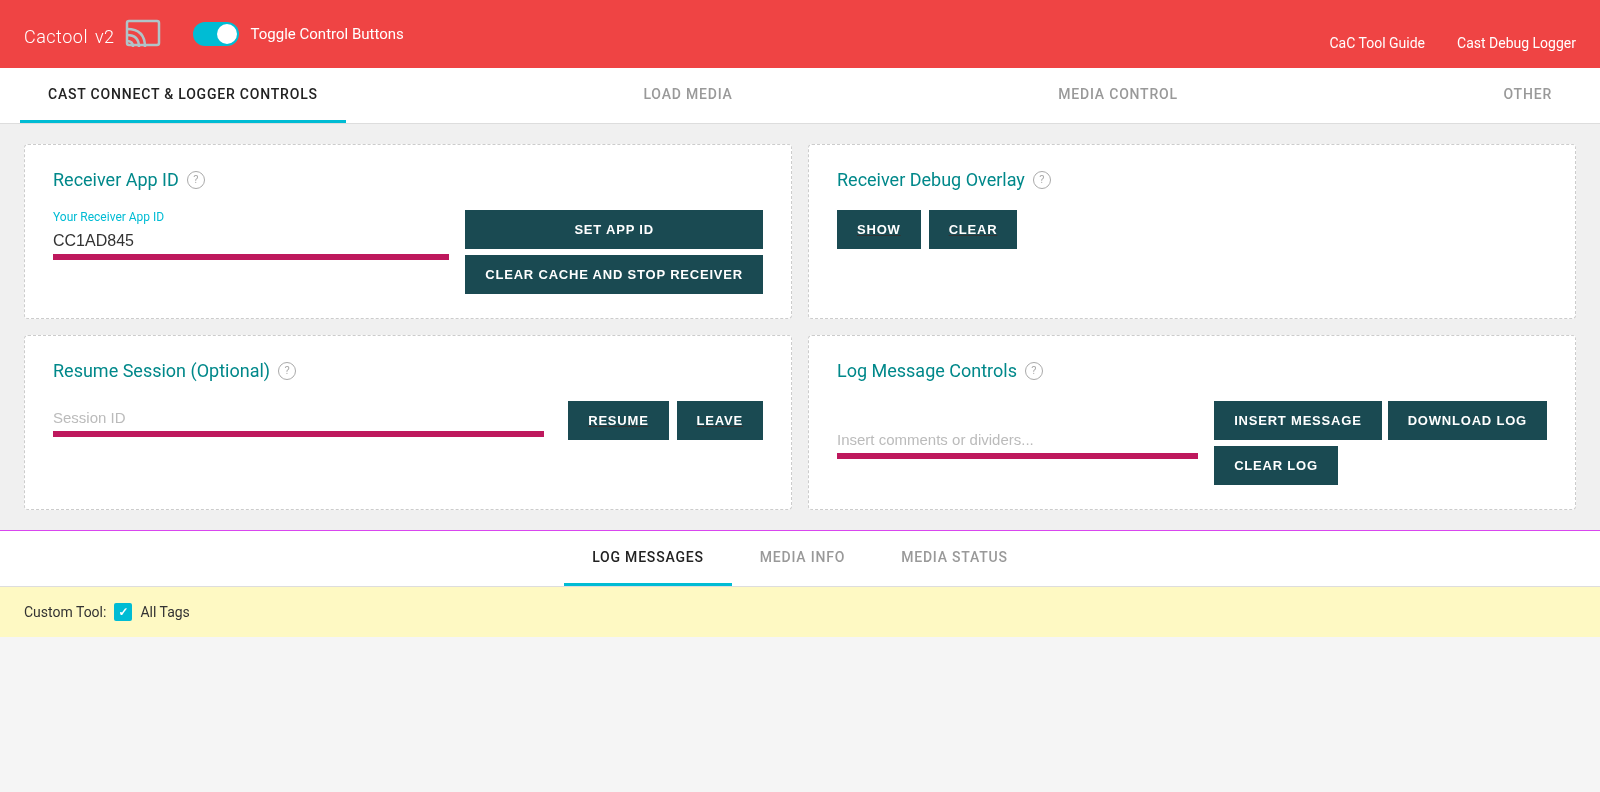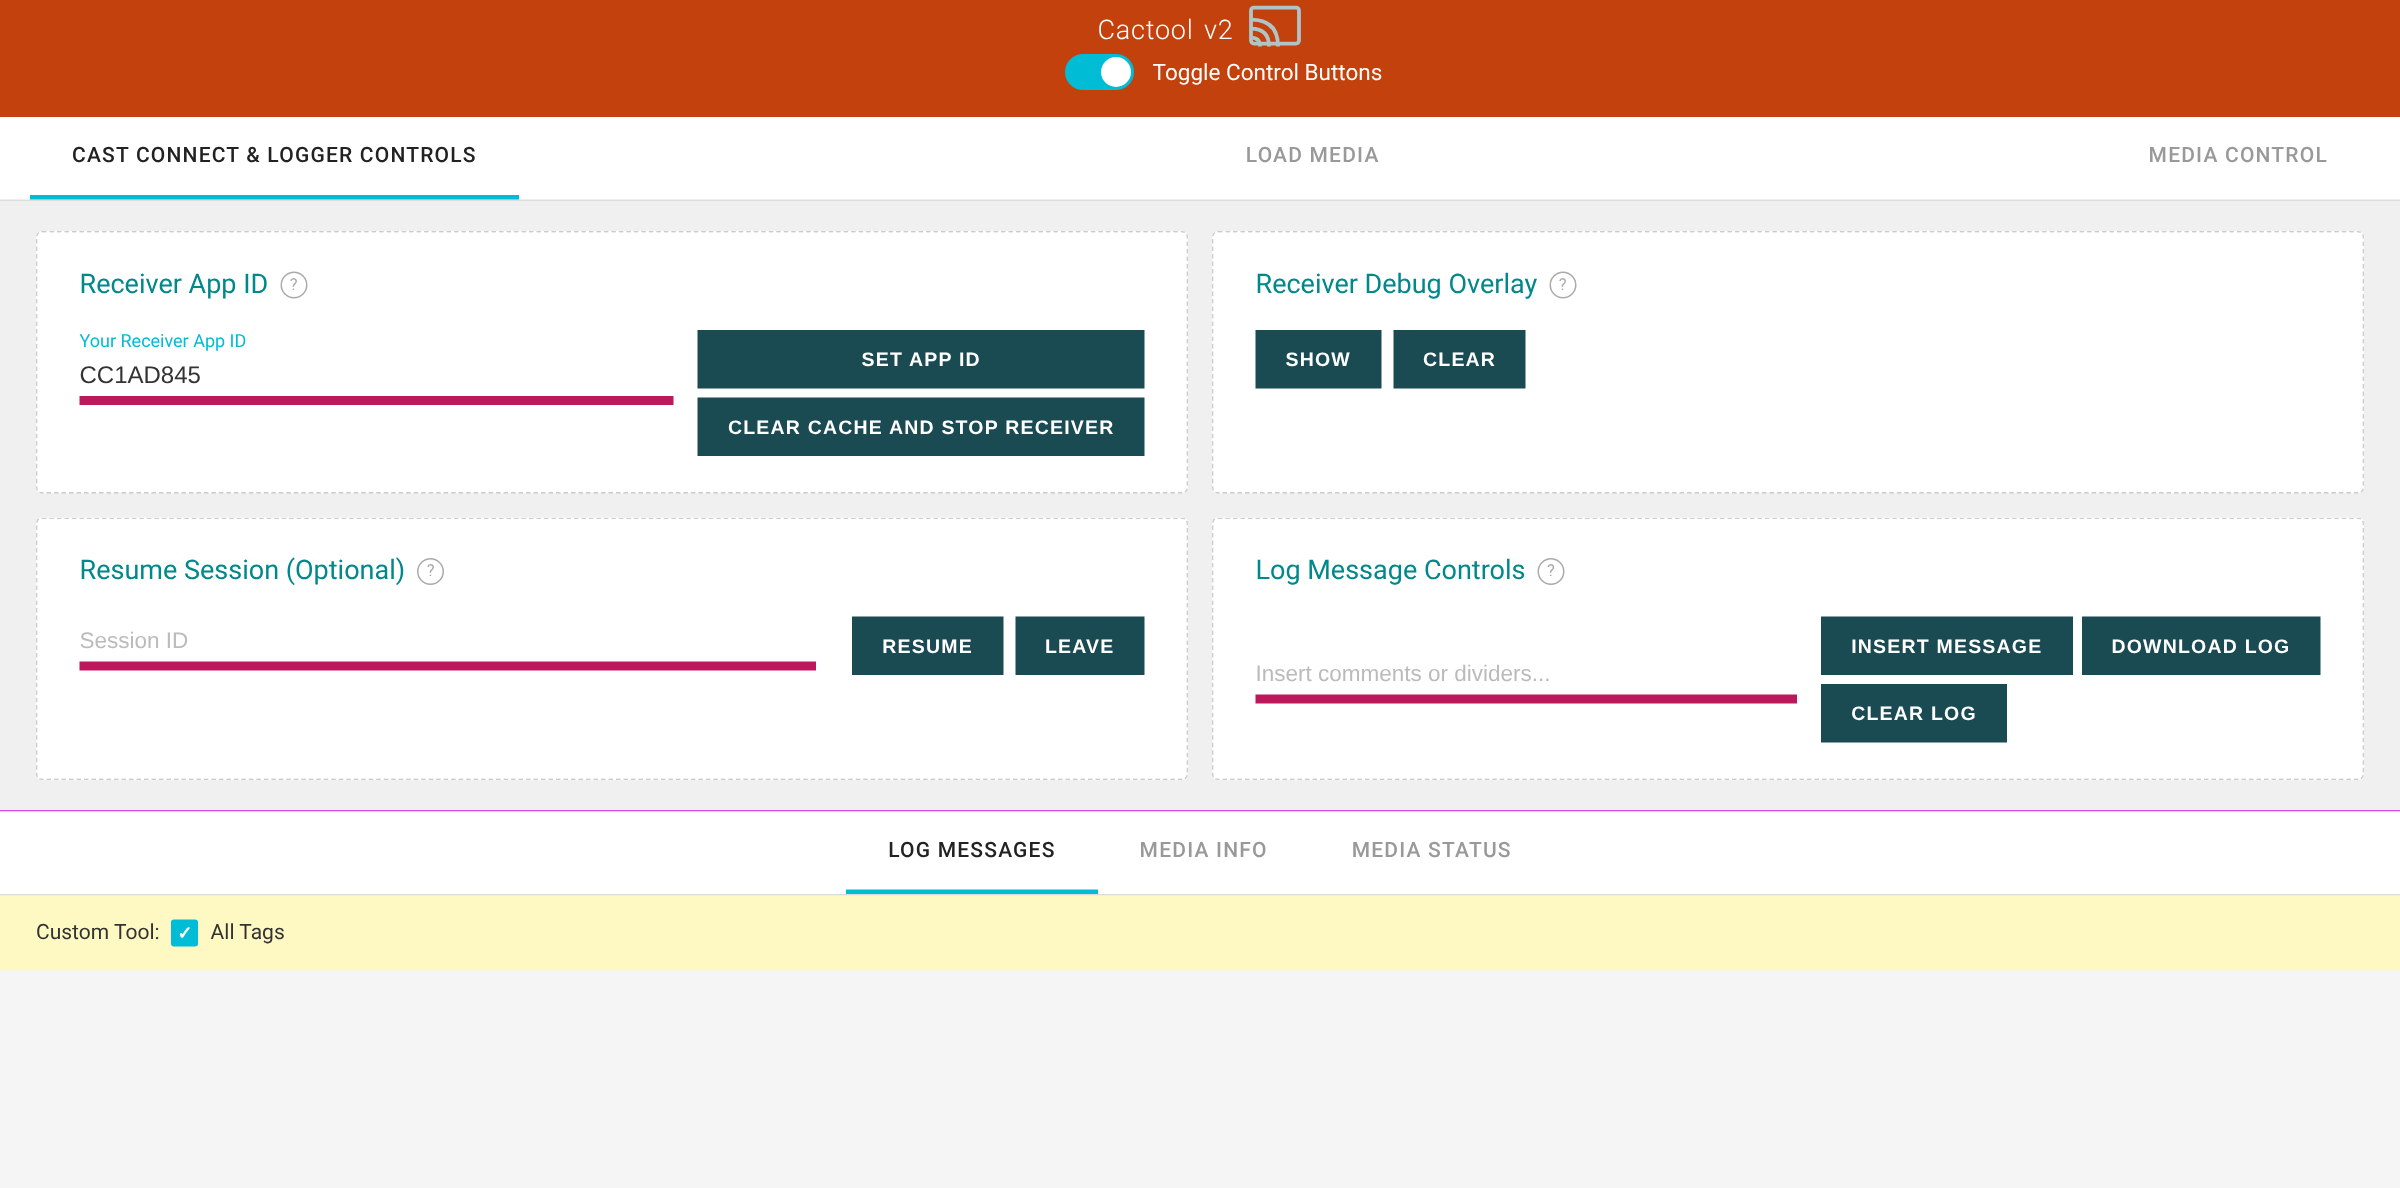--- a/index.html
+++ b/index.html
@@ -1,26 +1,25 @@
 <!DOCTYPE html>
 <html><head>
   <meta charset="utf-8">
   <style>
     * { box-sizing: border-box; margin: 0; padding: 0; }
     body { font-family: 'Roboto', Arial, sans-serif; background: #f5f5f5; color: #333; }
 
     
     .header {
-      background: #c2410c;
+      background: #ef4444;
       display: flex;
       align-items: center;
       padding: 0 24px;
-      height: 78px;
-      color: white;
-      flex-direction: column;
+      height: 68px;
+      color: white;
     }
     .header-logo {
       display: flex;
       align-items: center;
       gap: 10px;
     }
     .logo-text {
       font-size: 26px;
       font-weight: 400;
       color: white;
@@ -189,20 +188,21 @@
       font-weight: 700;
       letter-spacing: 0.8px;
       cursor: pointer;
       text-transform: uppercase;
       white-space: nowrap;
     }
     .btn-row {
       display: flex;
       gap: 8px;
       flex-wrap: wrap;
+      text-decoration: underline;
     }
 
     
     .resume-card .card-body {
       align-items: center;
       gap: 24px;
     }
 
     
     .log-card .card-body {
@@ -297,20 +297,21 @@
   <nav class="header-nav">
     <a>CaC Tool Guide</a>
     <a>Cast Debug Logger</a>
   </nav>
 </header>
 
 <div class="tabs-bar">
   <div class="tab-item active">CAST CONNECT &amp; LOGGER CONTROLS</div>
   <div class="tab-item">LOAD MEDIA</div>
   <div class="tab-item">MEDIA CONTROL</div>
+  <div class="tab-item">OTHER</div>
 </div>
 
 <div class="main-content">
   <div class="cards-grid">
 
     <div class="card">
       <div class="card-title">
         <span>Receiver App ID</span>
         <span class="help-icon">?</span>
       </div>

